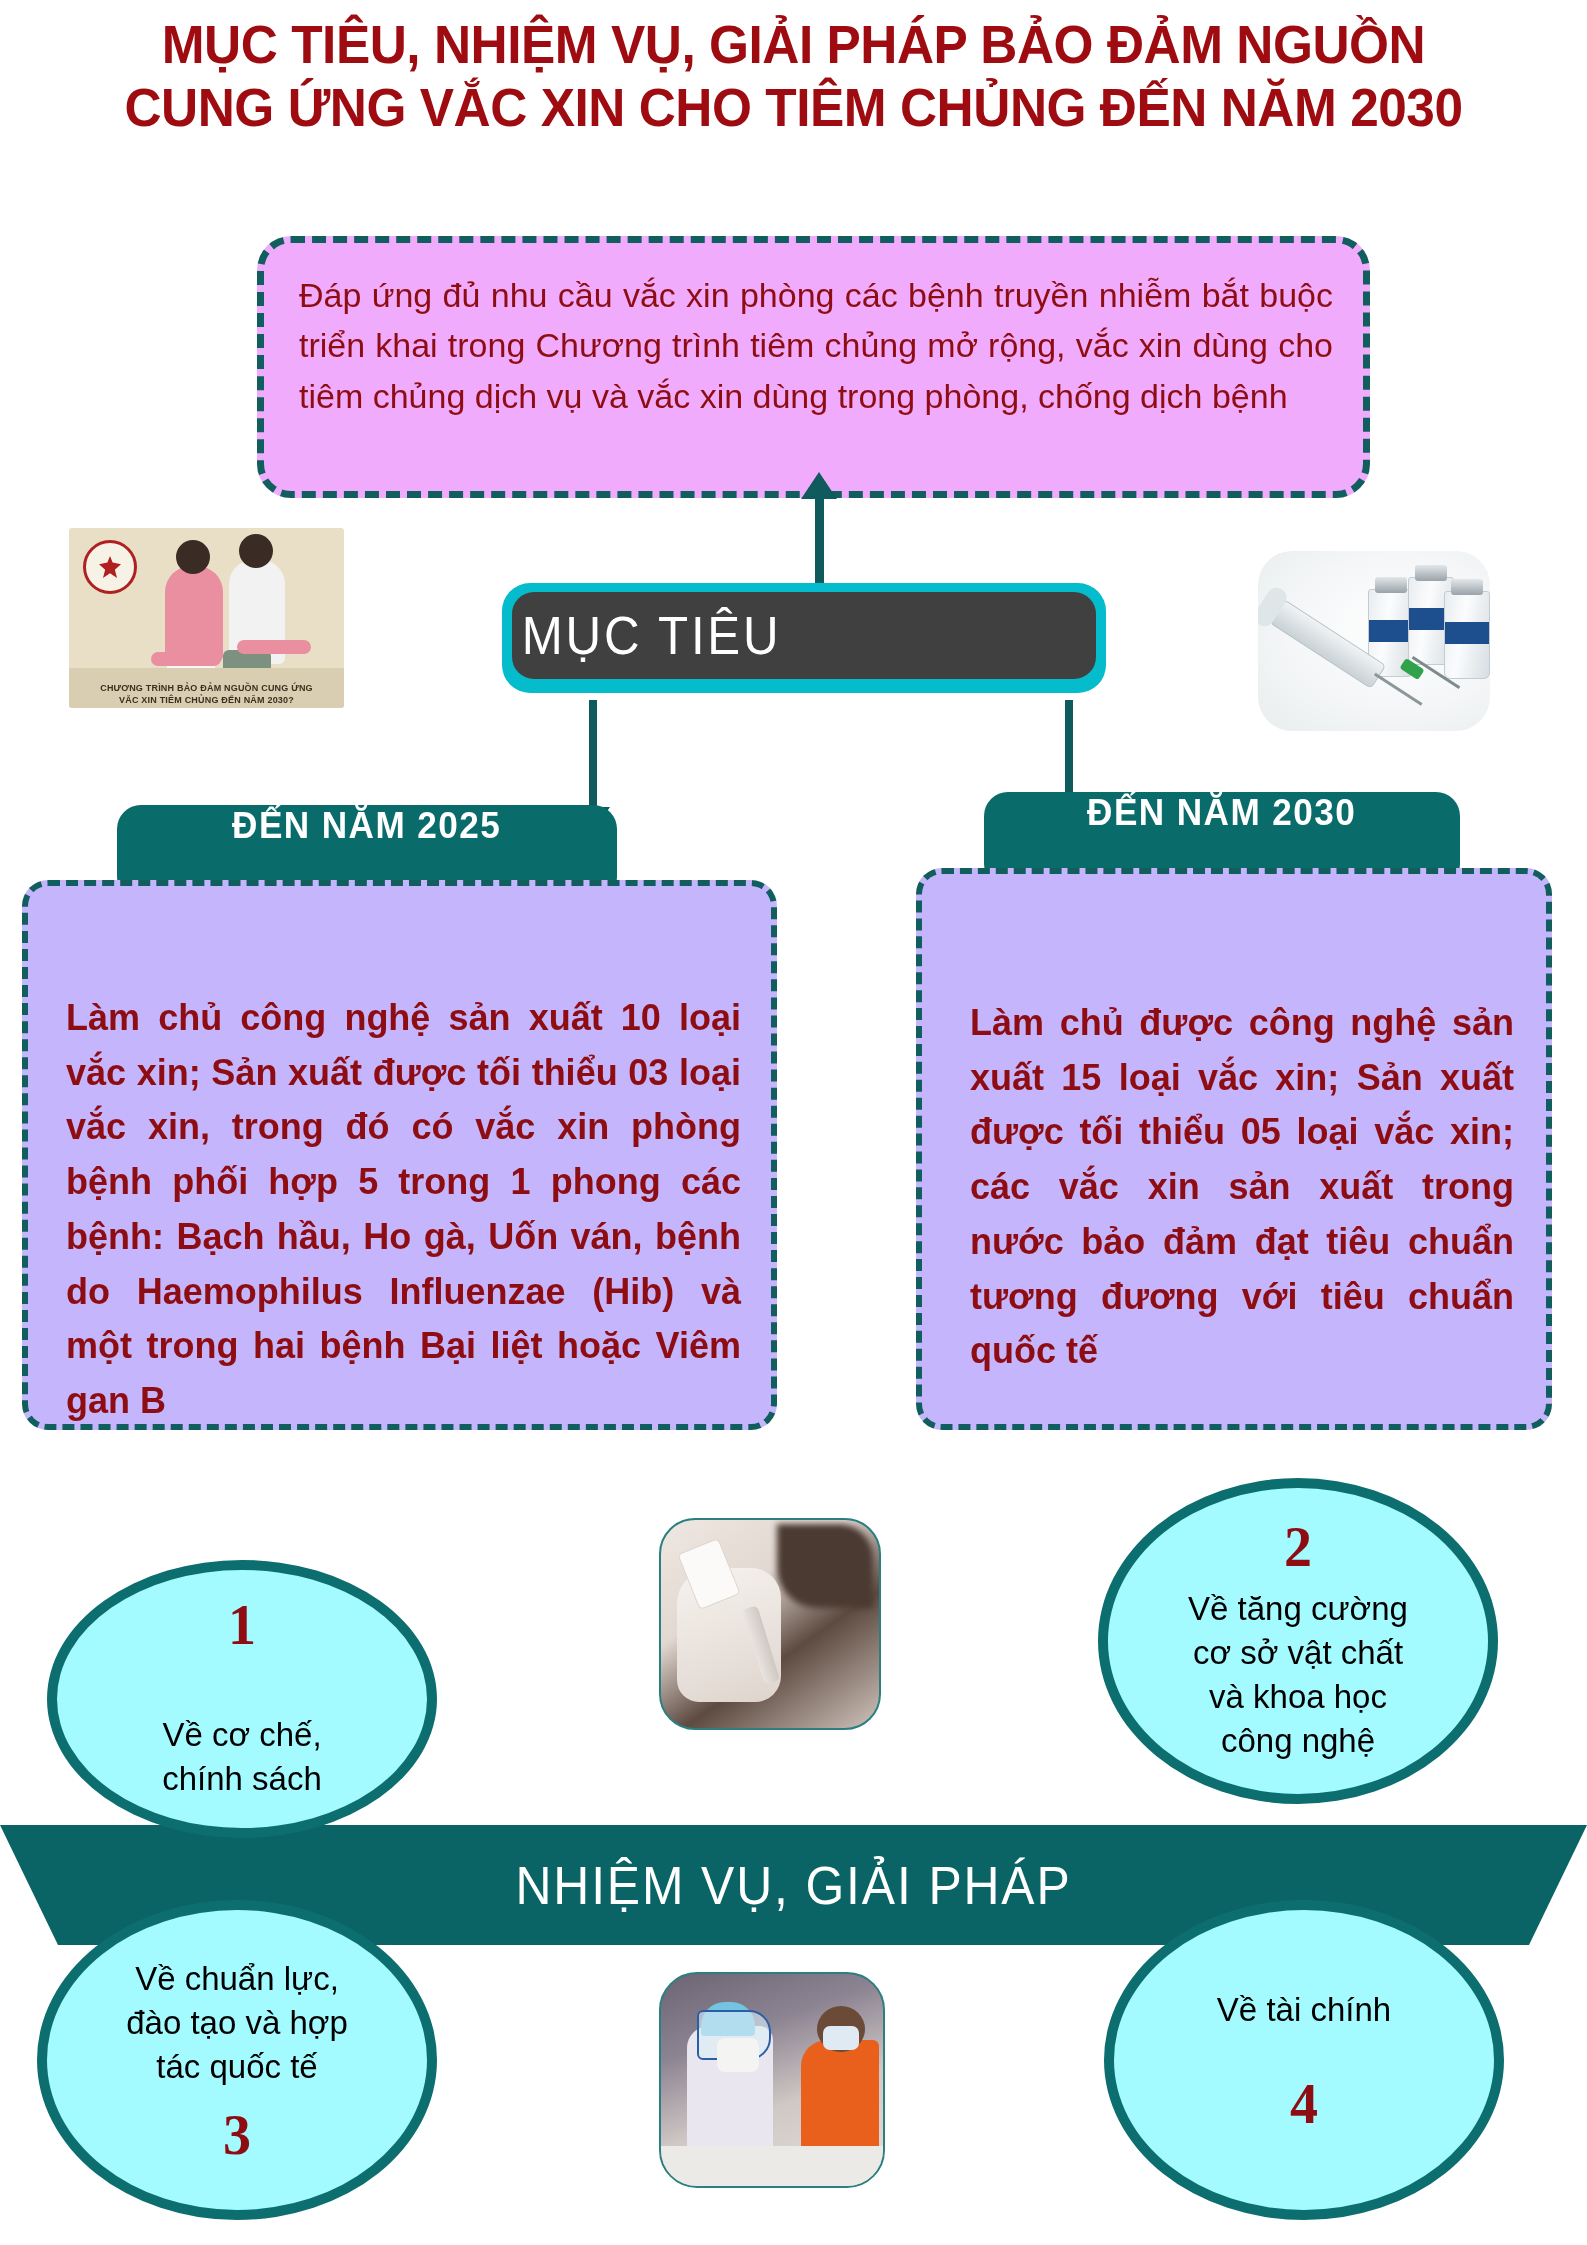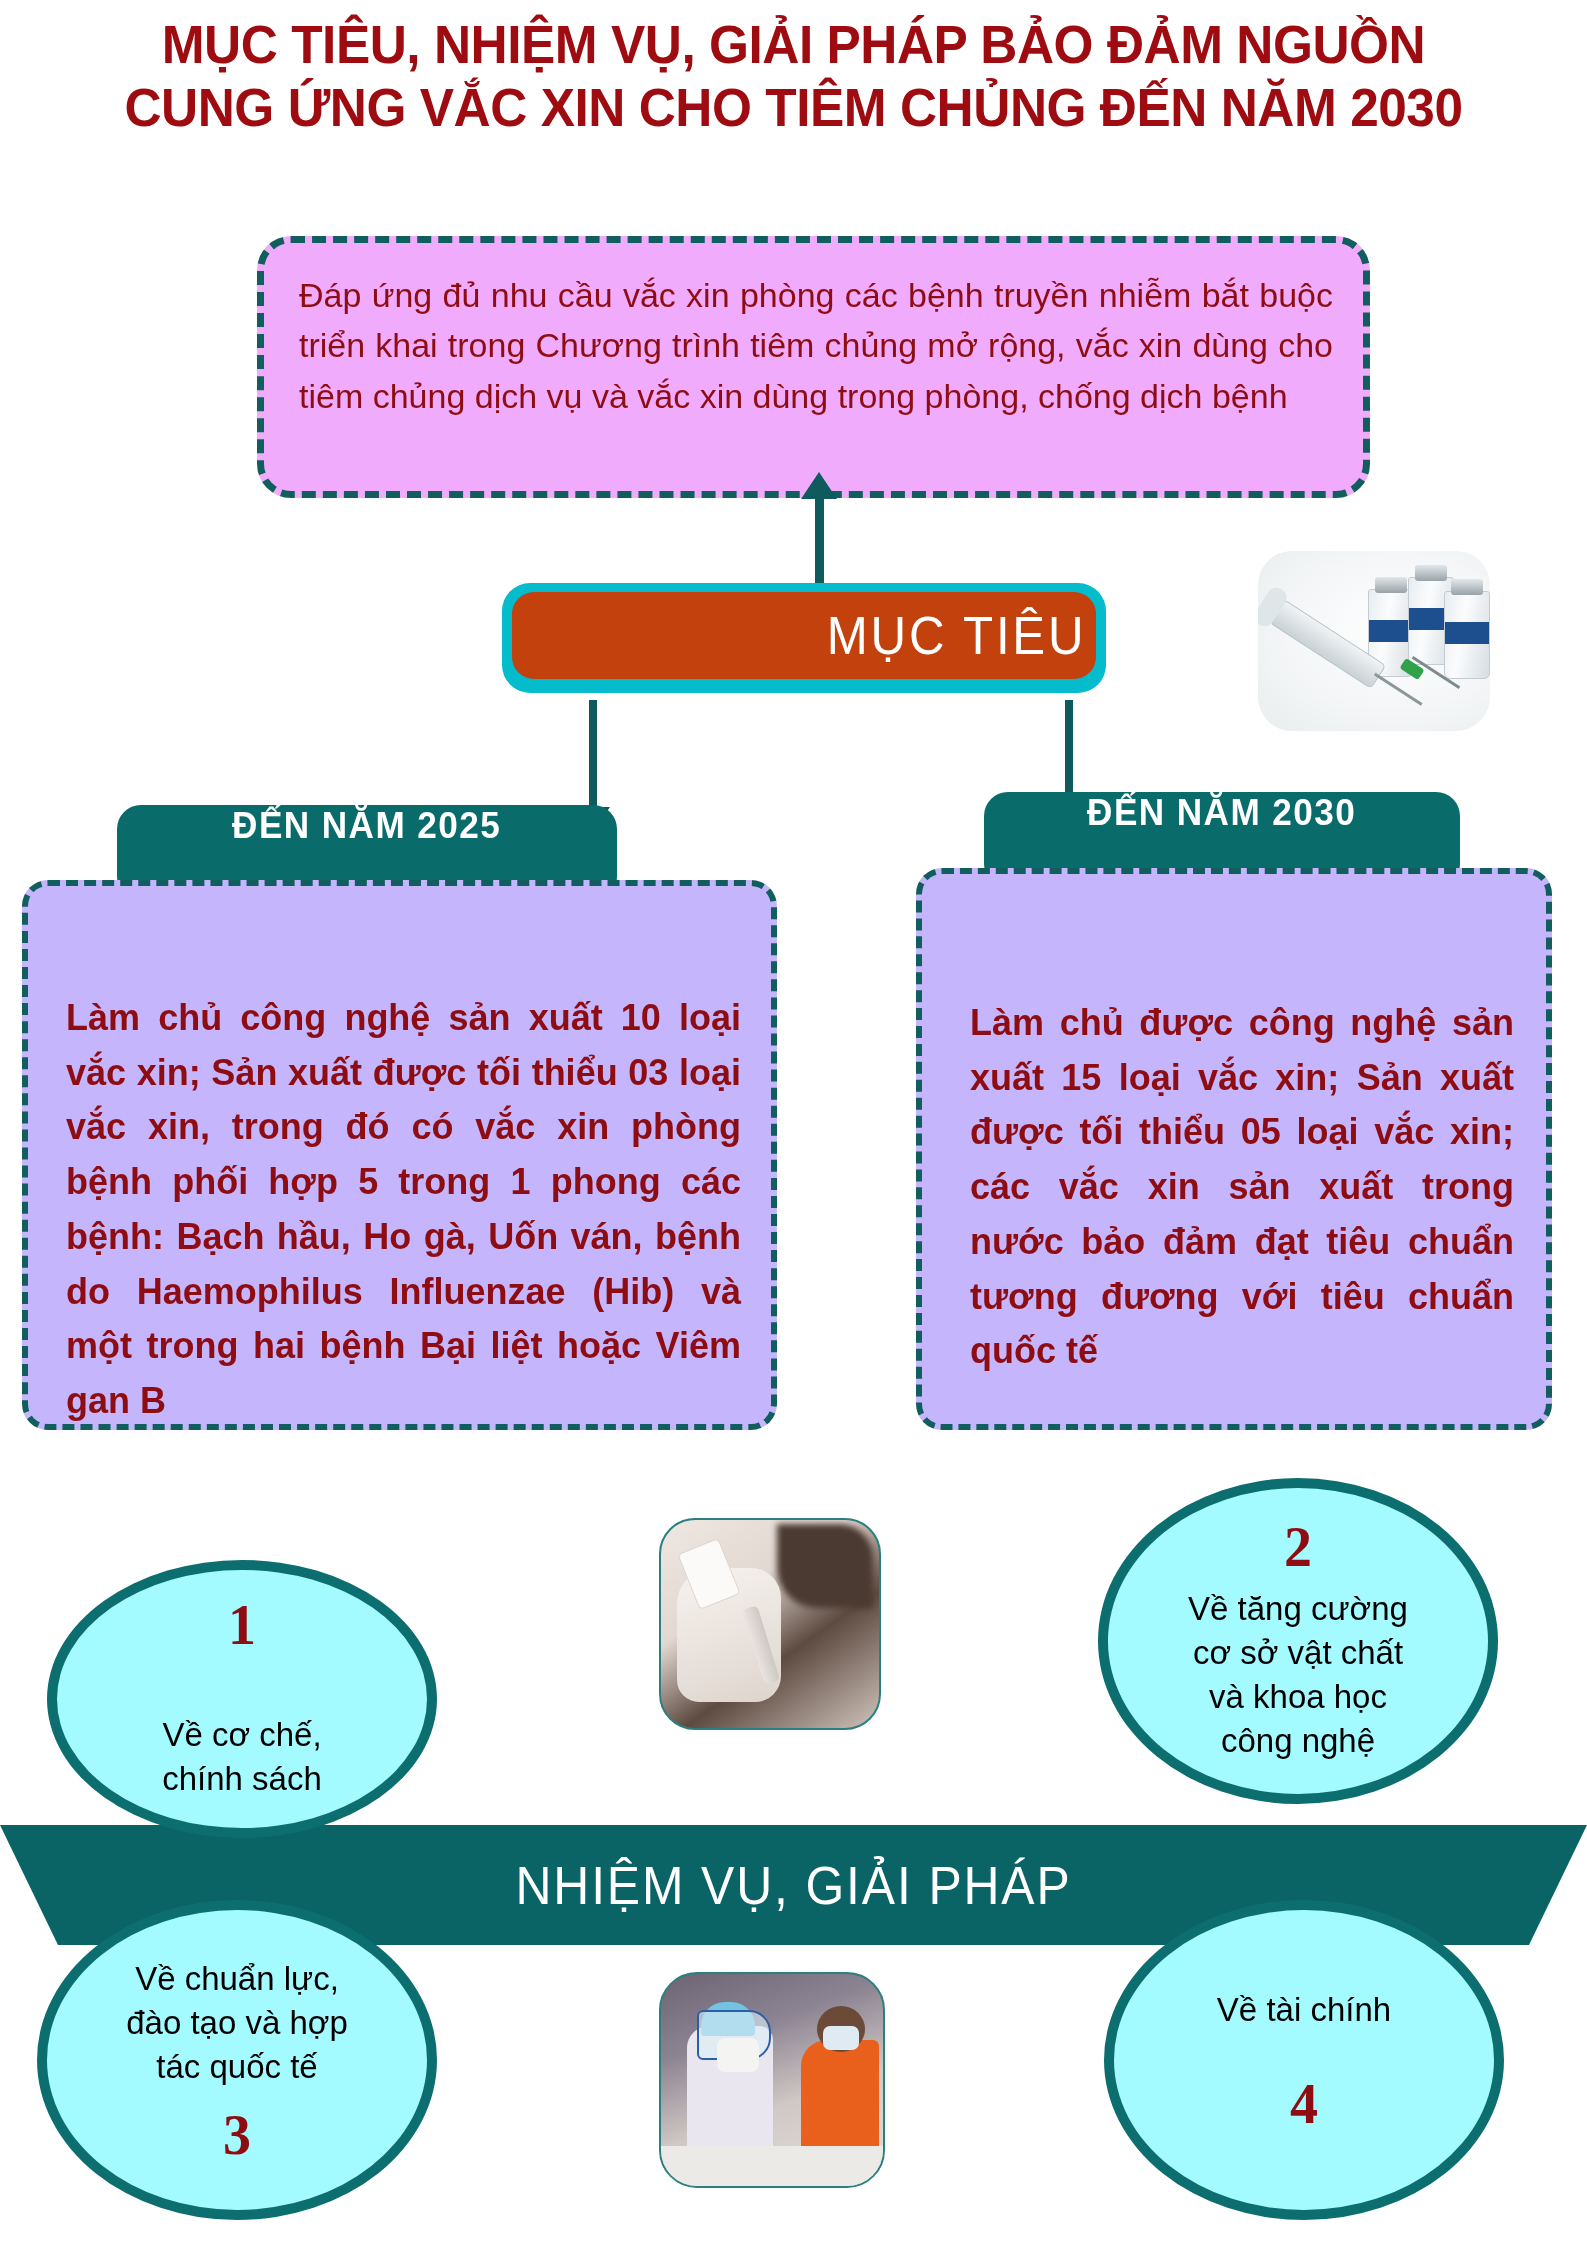--- a/index.html
+++ b/index.html
@@ -57,23 +57,23 @@
   }
 
   
   .muctieu-outer{
     position:absolute;left:502px;top:583px;width:604px;height:110px;
     background:#04BCCB;
     border-radius:28px;
   }
   .muctieu-inner{
     position:absolute;left:10px;top:9px;right:10px;bottom:14px;
-    background:#c2410c;
+    background:#404040;
     border-radius:22px;
-    display:flex;align-items:center;justify-content:flex-end;
+    display:flex;align-items:center;justify-content:flex-start;
   }
   .muctieu-inner span{
     color:#ffffff;font-size:53px;font-weight:500;letter-spacing:3px;
     transform:scaleX(0.93);
   }
 
   
   .arr-d{position:absolute;width:8px;background:#0E5A5C;}
   .arr-d:after{
     content:"";position:absolute;left:-13px;bottom:-24px;
@@ -319,20 +319,32 @@
     <span>ĐẾN NĂM 2030</span>
   </div>
 
   <div class="detailbox left">
     <div class="txt">Làm chủ công nghệ sản xuất 10 loại vắc xin; Sản xuất được tối thiểu 03 loại vắc xin, trong đó có vắc xin phòng bệnh phối hợp 5 trong 1 phong các bệnh: Bạch hầu, Ho gà, Uốn ván, bệnh do Haemophilus Influenzae (Hib) và một trong hai bệnh Bại liệt hoặc Viêm gan B</div>
   </div>
   <div class="detailbox right">
     <div class="txt">Làm chủ được công nghệ sản xuất 15 loại vắc xin; Sản xuất được tối thiểu 05 loại vắc xin; các vắc xin sản xuất trong nước bảo đảm đạt tiêu chuẩn tương đương với tiêu chuẩn quốc tế</div>
   </div>
 
+  <div class="imgwrap poster">
+    <div class="seal"></div>
+    <div class="pat"></div>
+    <div class="doc"></div>
+    <div class="stool1"></div>
+    <div class="stool2"></div>
+    <div class="band"></div>
+    <div class="cap">
+      <div>CHƯƠNG TRÌNH BẢO ĐẢM NGUỒN CUNG ỨNG</div>
+      <div>VẮC XIN TIÊM CHỦNG ĐẾN NĂM 2030?</div>
+    </div>
+  </div>
 
   <div class="imgwrap vialimg">
     <div class="vial v1"></div>
     <div class="vial v2"></div>
     <div class="vial v3"></div>
     <div class="syr"></div>
     <div class="grn"></div>
     <div class="needle"></div>
   </div>
 

